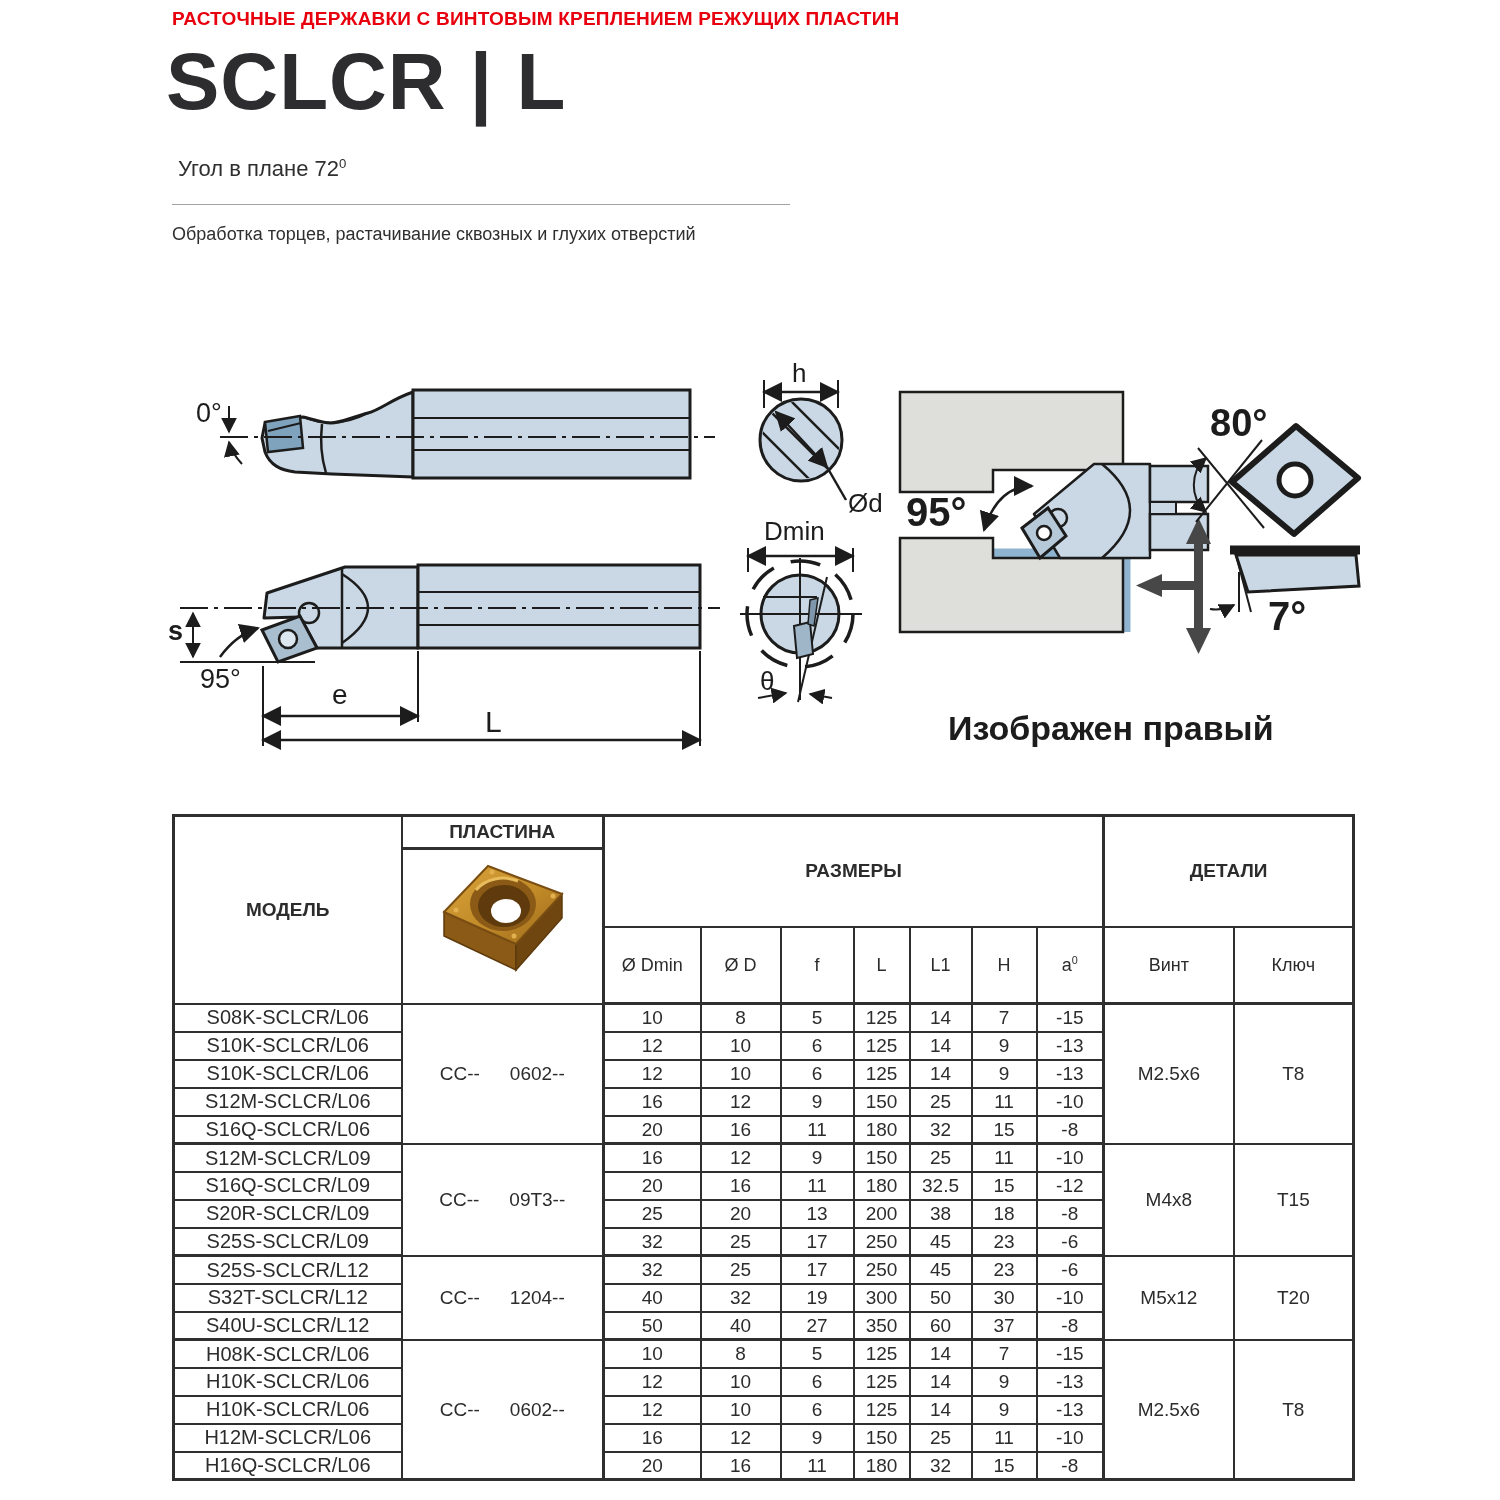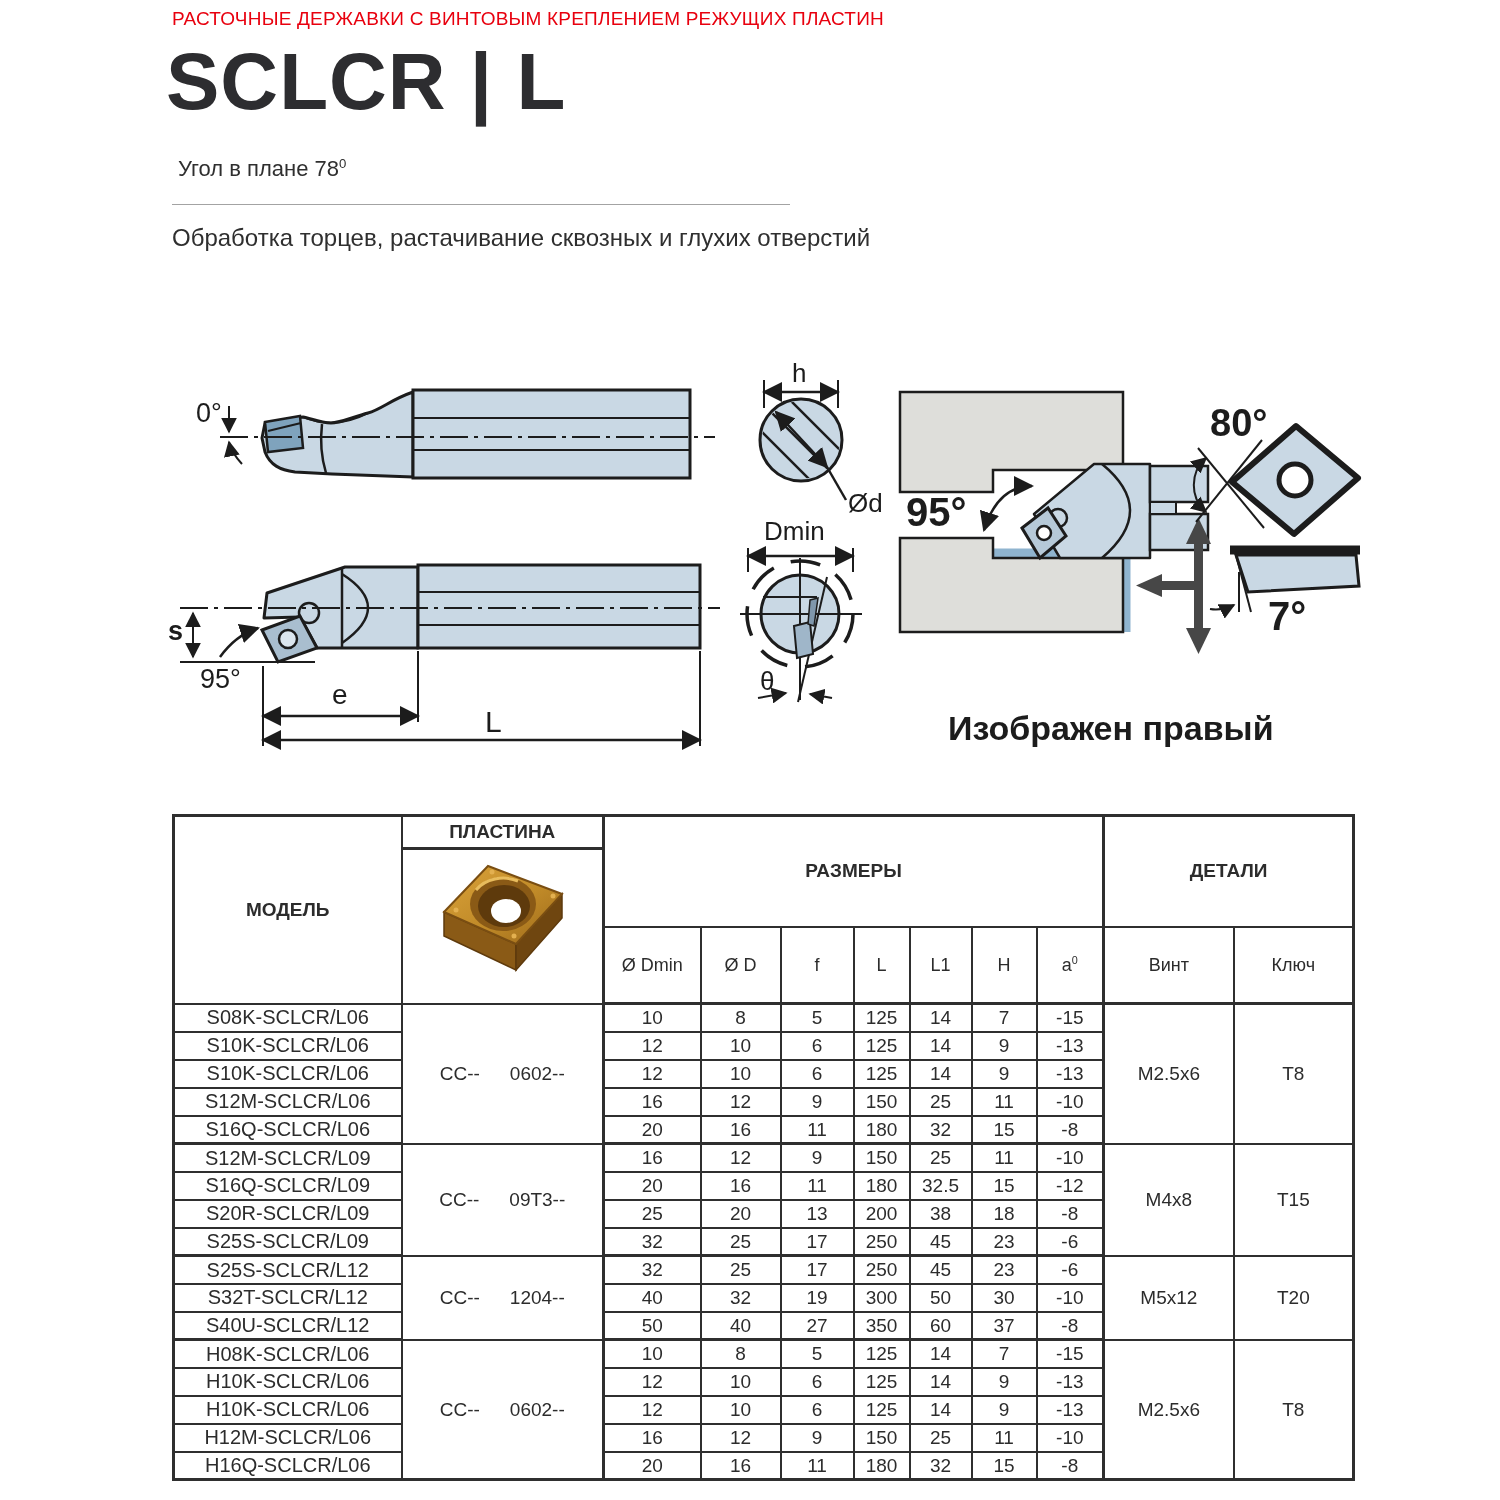--- a/index.html
+++ b/index.html
@@ -1,26 +1,26 @@
 <!DOCTYPE html>
 <html><head>
 <meta charset="utf-8">
 <style>
   html,body{margin:0;padding:0;background:#ffffff;}
   body{width:1500px;height:1500px;position:relative;overflow:hidden;
        font-family:"Liberation Sans","DejaVu Sans",sans-serif;color:#2b2b2b;}
-  .kicker{position:absolute;left:172px;top:8px;font-size:19px;font-weight:400;
+  .kicker{position:absolute;left:172px;top:8px;font-size:19px;font-weight:700;
           color:#e8000e;letter-spacing:.2px;white-space:nowrap;}
   .title{position:absolute;left:166px;top:36px;font-size:80px;font-weight:900;
          color:#2d2d30;letter-spacing:1px;white-space:nowrap;}
   .subtitle{position:absolute;left:178px;top:156px;font-size:22px;color:#2f2f2f;}
   .subtitle sup,.alpha sup{font-size:60%;vertical-align:super;}
   .rule{position:absolute;left:172px;top:204px;width:618px;height:0;
         border-top:1.5px solid #a3a3a3;}
-  .desc{position:absolute;left:172px;top:224px;font-size:24px;color:#2f2f2f;}
+  .desc{position:absolute;left:172px;top:224px;font-size:18px;color:#2f2f2f;}
 
   .diagram{position:absolute;left:160px;top:360px;width:1210px;height:420px;}
 
   .spec-table{position:absolute;left:172px;top:814px;border-collapse:collapse;
               table-layout:fixed;width:1180px;background:#fff;
               border:3px solid #2f2f2f;}
   .spec-table td{border:2px solid #2f2f2f;text-align:center;vertical-align:middle;
               font-size:19px;padding:0;line-height:1.15;color:#2c2c2c;overflow:hidden;}
   .th{font-weight:700;font-size:19px;}
   tr.hr1{height:33px;} tr.hr2{height:72px;} tr.hr3{height:71px;}
@@ -32,21 +32,21 @@
   td.model-cell{font-size:20px;}
   td.plate-cell span{display:inline-block;}
   td.plate-cell .gap{width:30px;}
   text{font-family:"Liberation Sans","DejaVu Sans",sans-serif;fill:#1c1c1c;}
 </style>
 </head>
 <body>
 
 <div class="kicker">РАСТОЧНЫЕ ДЕРЖАВКИ С ВИНТОВЫМ КРЕПЛЕНИЕМ РЕЖУЩИХ ПЛАСТИН</div>
 <div class="title">SCLCR | L</div>
-<div class="subtitle"><span>Угол в плане 78</span><sup>0</sup></div>
+<div class="subtitle"><span>Угол в плане 72</span><sup>0</sup></div>
 <div class="rule"></div>
 <div class="desc">Обработка торцев, растачивание сквозных и глухих отверстий</div>
 
 <svg class="diagram" viewBox="0 0 1210 420">
   <defs>
     <marker id="ma" viewBox="0 0 10 10" refX="9" refY="5" markerWidth="8" markerHeight="8" orient="auto-start-reverse">
       <path d="M0,0 L10,5 L0,10 Z" fill="#1c1c1c"></path>
     </marker>
     <clipPath id="hclip">
         <circle cx="641" cy="80" r="39"></circle>

